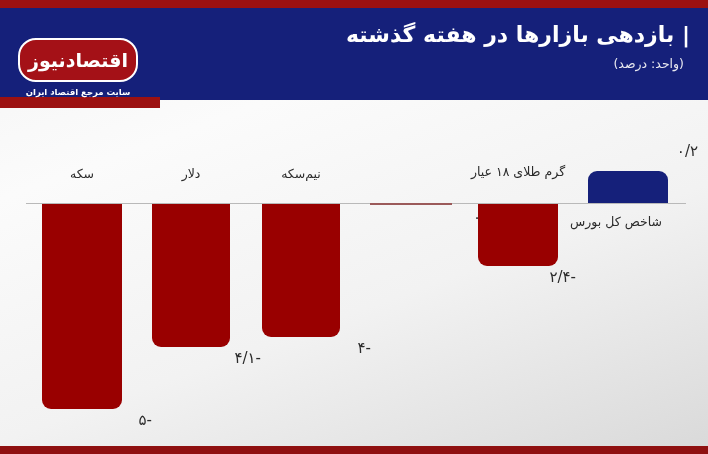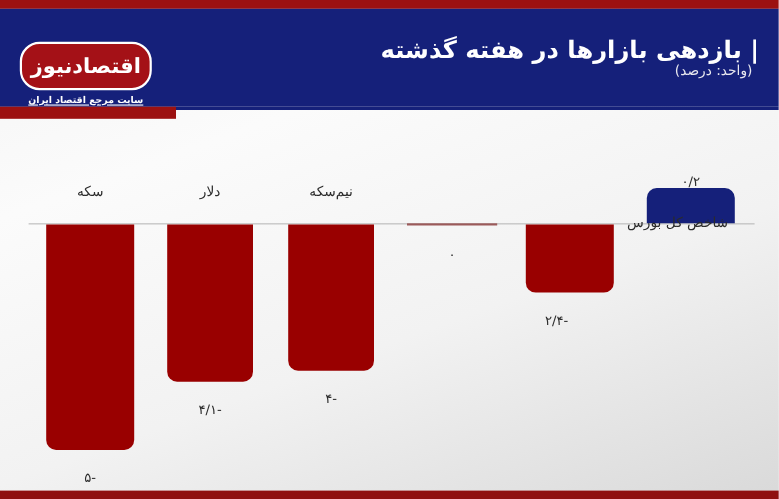--- a/index.html
+++ b/index.html
@@ -27,21 +27,21 @@
   }
   .hdr-red-bottom{
     position:absolute;left:0;top:97px;width:708px;height:3px;
     background:#15207a;
   }
   .hdr-red-strip{
     position:absolute;left:0;top:97px;width:160px;height:11px;
     background:#9c1111;
   }
   .title{
-    position:absolute;right:18px;top:34px;
+    position:absolute;right:18px;top:22px;
     color:#ffffff;
     font-size:22px;font-weight:bold;
     letter-spacing:0px;
     direction:rtl;text-align:right;
     white-space:nowrap;
   }
   .subtitle{
     position:absolute;right:24px;top:56px;
     color:#e8e8ef;
     font-size:12.5px;
@@ -69,21 +69,20 @@
     white-space:nowrap;
   }
   .logo-tag{
     margin-top:5px;
     width:120px;
     text-align:center;
     color:#ffffff;
     font-size:8.5px;font-weight:bold;
     direction:rtl;
     white-space:nowrap;
-    text-decoration:underline;
   }
 
   
   .chart{
     position:absolute;left:0;top:108px;
     width:708px;height:338px;
   }
   .baseline{
     position:absolute;left:26px;top:95px;
     width:660px;height:1px;
@@ -113,27 +112,25 @@
     background:#15207a;
     border-top-left-radius:9px;
     border-top-right-radius:9px;
   }
   .bar.zero{
     background:#9b5a5a;
     height:2px;
   }
   .bar-value{
     position:absolute;
-    font-size:12px;
+    font-size:15px;
     color:#2b2b2b;
     direction:rtl;
     white-space:nowrap;
-    text-align:center;
     width:140px;
-    margin-top:16px;
   }
 
   
   .ftr-red{
     position:absolute;left:0;bottom:0;width:708px;height:8px;
     background:#8f1010;
   }
 </style>
 </head>
 <body>
@@ -175,25 +172,26 @@
       <div class="bar neg" style="left:0;top:96px;width:78px;height:133px;"></div>
       <div class="bar-value" style="left:-31px;top:231px;">-۴</div>
     </div>
 
     <div class="bar-group" style="left:370px;width:82px;">
       <div class="bar zero" style="left:0;top:95px;width:82px;"></div>
       <div class="bar-value" style="left:-29px;top:100px;">۰</div>
     </div>
 
     <div class="bar-group" style="left:478px;width:80px;">
+      <div class="bar-label" style="left:-30px;top:56px;">گرم طلای ۱۸ عیار</div>
       <div class="bar neg" style="left:0;top:96px;width:80px;height:62px;"></div>
       <div class="bar-value" style="left:-42px;top:160px;">-۲/۴</div>
     </div>
 
     <div class="bar-group" style="left:588px;width:80px;">
       <div class="bar-value" style="left:-30px;top:34px;">۰/۲</div>
       <div class="bar pos" style="left:0;top:63px;width:80px;height:32px;"></div>
-      <div class="bar-label" style="left:-42px;top:86px;">شاخص کل بورس</div>
+      <div class="bar-label" style="left:-42px;top:106px;">شاخص کل بورس</div>
     </div>
   </div>
 
   <div class="ftr-red"></div>
 </div>
 
 </body></html>

